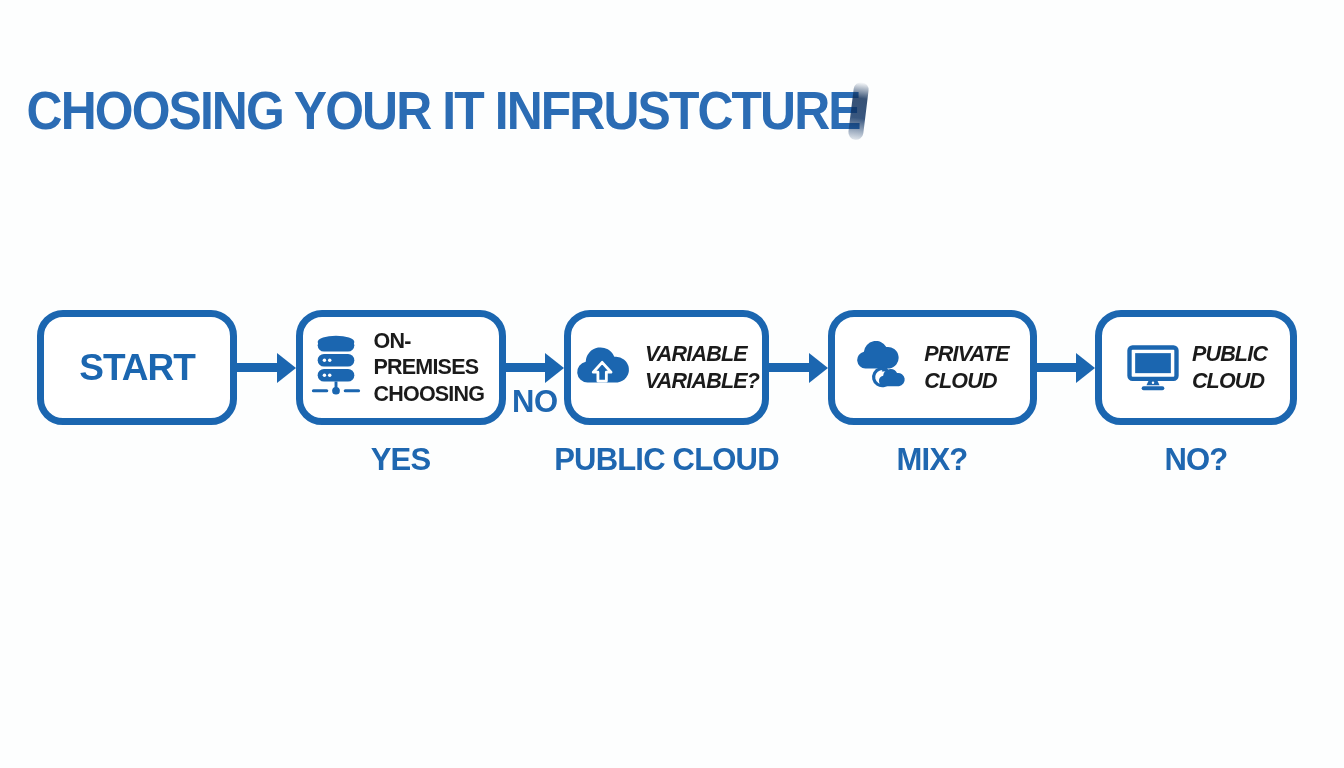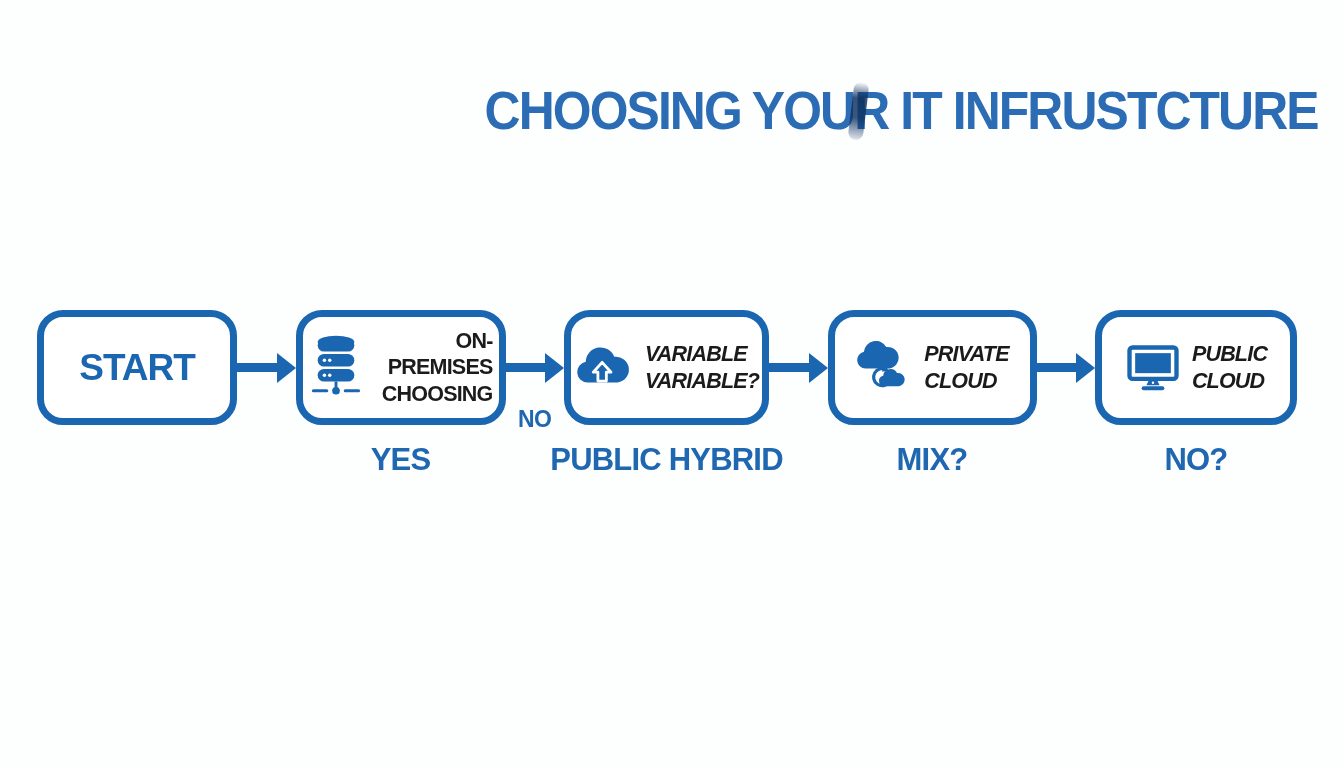--- a/index.html
+++ b/index.html
@@ -17,22 +17,22 @@
     overflow:hidden;
   }
   .page{
     position:relative;
     width:1344px;height:768px;
     background:var(--bg);
   }
   
   .title-wrap{
     position:absolute;
-    top:84px;left:0;right:0;
-    text-align:right;
+    top:84px;left:0;right:10px;
+    text-align:left;
   }
   .title-wrap h1{
     display:inline-block;
     font-size:53px;
     font-weight:bold;
     letter-spacing:-2px;
     line-height:1;
     color:var(--title-blue);
     transform:scaleX(.94);
     transform-origin:center;
@@ -79,21 +79,21 @@
     letter-spacing:-1px;
     color:var(--accent);
   }
   .node-text{
     font-weight:bold;
     font-size:21.5px;
     letter-spacing:-.8px;
     line-height:1.22;
     color:var(--node-text);
   }
-  .node-text.center{text-align:right;}
+  .node-text.center{text-align:left;}
   .node-text.left{text-align:left;font-style:italic;}
   .icon{flex:0 0 auto;display:block;}
   .below{
     margin-top:17px;
     height:26px;
     font-size:31px;
     font-weight:bold;
     letter-spacing:-.8px;
     color:var(--label-blue);
     white-space:nowrap;
@@ -116,26 +116,25 @@
     width:0;height:0;
     border-left:19px solid var(--accent);
     border-top:15px solid transparent;
     border-bottom:15px solid transparent;
   }
   .conn-label{
     position:absolute;
     top:calc(50% + 16px);
     left:50%;
     transform:translateX(-50%);
-    font-size:23px;
+    font-size:31px;
     font-weight:bold;
     letter-spacing:-.5px;
     color:var(--label-blue);
     white-space:nowrap;
-    margin-top:22px;
   }
   .f{fill:var(--accent);}
   .s{stroke:var(--accent);}
 </style>
 </head>
 <body>
 
 <div class="page">
 
   <div class="title-wrap">
@@ -192,21 +191,21 @@
       <div class="box">
         <svg class="icon" viewBox="0 0 64 52" width="60" height="49" aria-hidden="true">
           <path class="f" d="M14.5 42a11.2 11.2 0 0 1-2-22.2A15.8 15.8 0 0 1 43 14.6 11.6 11.6 0 0 1 46.5 42z"></path>
           <path d="M30 20.5l9.5 10.5h-5v9.5h-9V31h-5z" fill="none" stroke="#fff" stroke-width="3" stroke-linejoin="round"></path>
         </svg>
         <div class="node-text left">
           <div>VARIABLE</div>
           <div>VARIABLE?</div>
         </div>
       </div>
-      <div class="below">PUBLIC HYBRID</div>
+      <div class="below">PUBLIC CLOUD</div>
     </div>
 
     <div class="arrow">
       <div class="shaft"></div>
       <div class="head"></div>
       <span class="conn-label"></span>
     </div>
 
     <div class="cell" style="width:209px">
       <div class="box">

